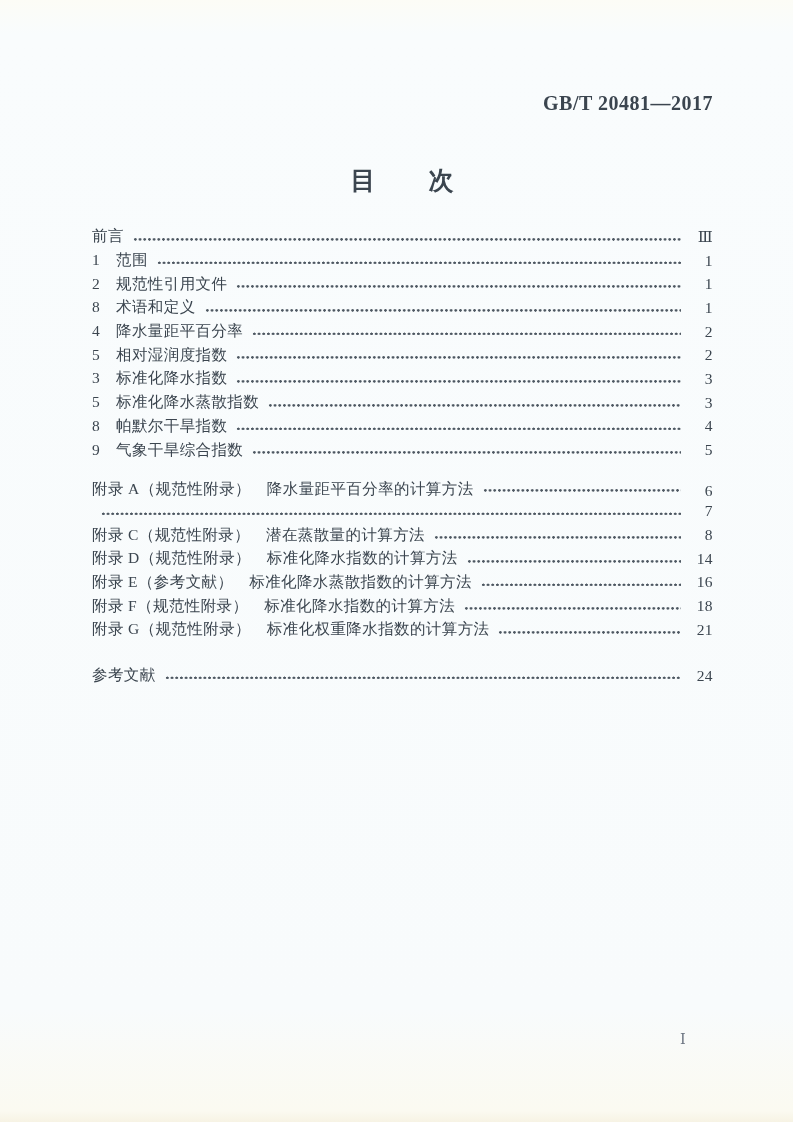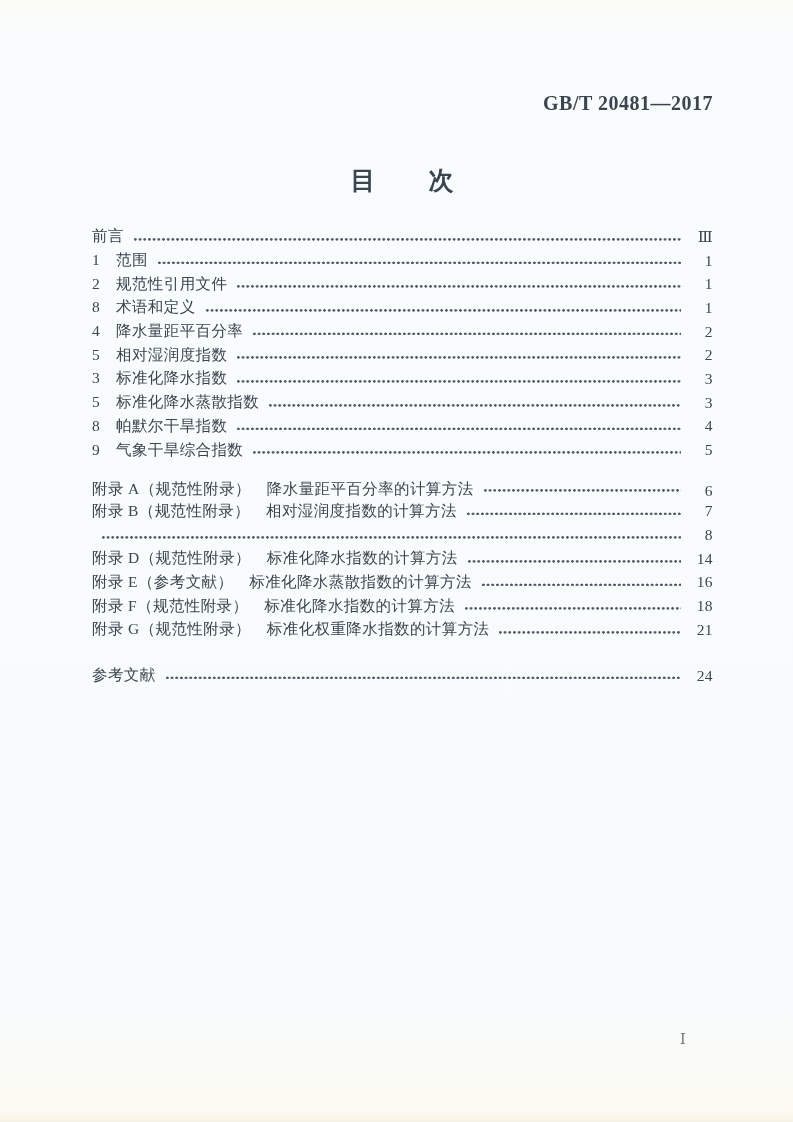--- a/index.html
+++ b/index.html
@@ -100,25 +100,25 @@
     <span class="toc-label">9　气象干旱综合指数</span>
     <span class="dots"></span>
     <span class="toc-page">5</span>
   </div>
       <div class="toc-row gap-annex">
     <span class="toc-label">附录 A（规范性附录）　降水量距平百分率的计算方法</span>
     <span class="dots"></span>
     <span class="toc-page">6</span>
   </div>
       <div class="toc-row">
-    <span class="toc-label">附录 B（规范性附录）　相对湿润度指数的计算方法</span>
     <span class="dots"></span>
     <span class="toc-page">7</span>
   </div>
       <div class="toc-row">
+    <span class="toc-label">附录 C（规范性附录）　潜在蒸散量的计算方法</span>
     <span class="dots"></span>
     <span class="toc-page">8</span>
   </div>
       <div class="toc-row">
     <span class="toc-label">附录 D（规范性附录）　标准化降水指数的计算方法</span>
     <span class="dots"></span>
     <span class="toc-page">14</span>
   </div>
       <div class="toc-row">
     <span class="toc-label">附录 E（参考文献）　标准化降水蒸散指数的计算方法</span>

